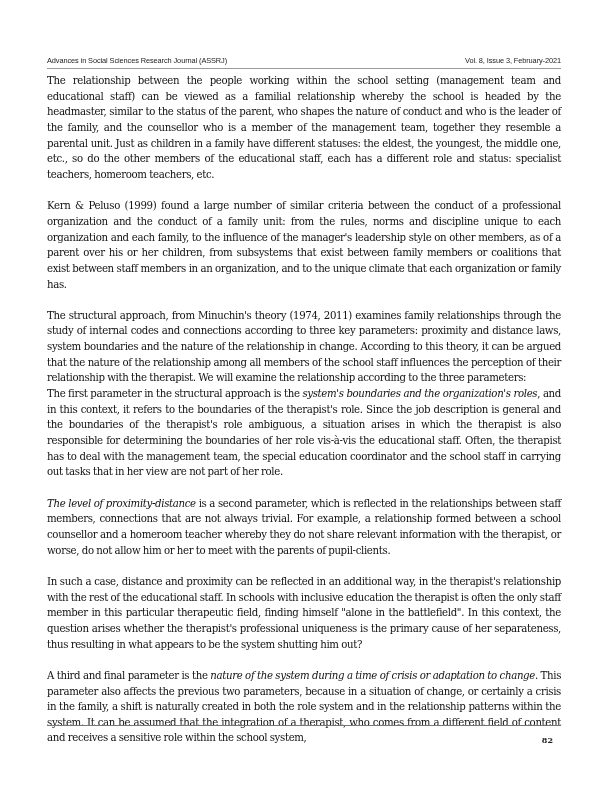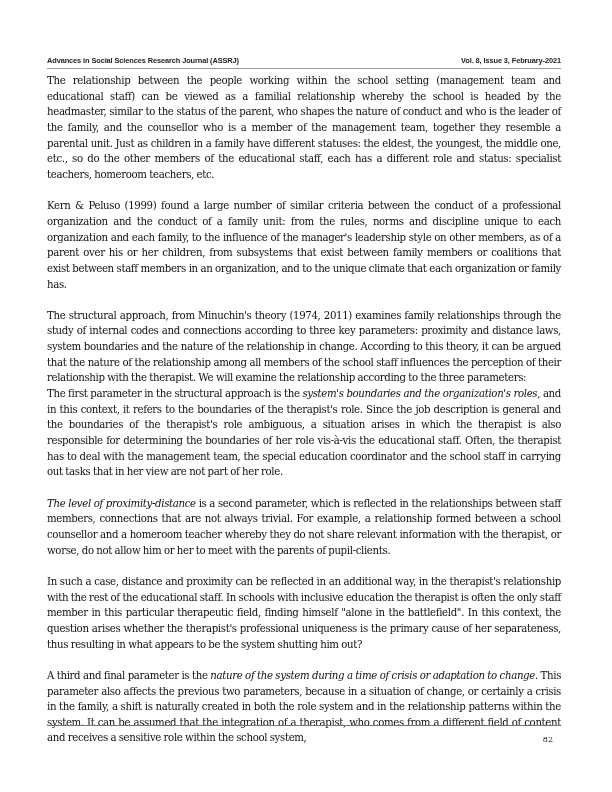--- a/index.html
+++ b/index.html
@@ -1,37 +1,37 @@
 <!DOCTYPE html>
 <html><head>
 <meta charset="utf-8">
 <style>
   html, body { margin: 0; padding: 0; background: #ffffff; }
   body { width: 612px; height: 792px; position: relative; overflow: hidden; }
   .page { position: absolute; left: 47px; top: 0; width: 514px; }
   .running-head {
     position: absolute; top: 56px; left: 0; width: 514px;
-    font-family: "Liberation Sans", sans-serif; font-size: 7.4px; font-weight: bold;
+    font-family: "Liberation Sans", sans-serif; font-size: 7.4px; font-weight: normal;
     color: #222; display: flex; justify-content: space-between;
     letter-spacing: -0.1px;
     align-items: flex-end;
   }
   .rule-top { position: absolute; top: 68px; left: 0; width: 514px; height: 0; border-top: 1.5px solid #9a9a9a; }
   .body {
     position: absolute; top: 73px; left: 0; width: 514px;
     font-family: "DejaVu Serif", serif; font-size: 10.2px; line-height: 15.65px;
     color: #111; text-align: justify; letter-spacing: -0.35px; word-spacing: -0.3px;
   }
   .body p { margin: 0 0 15.65px 0; }
   .body p.tight { margin-bottom: 0; }
   .body em { font-style: italic; }
   .rule-bottom { position: absolute; top: 725px; left: 0; width: 514px; height: 0; border-top: 1px solid #777; }
   .page-number {
     position: absolute; top: 735px; right: 8px;
-    font-family: "DejaVu Serif", serif; font-size: 8px; font-weight: normal; color: #222;
+    font-family: "DejaVu Serif", serif; font-size: 8px; font-weight: bold; color: #222;
   }
 </style>
 </head>
 <body>
 
 <div class="page">
   <div class="running-head">
     <span>Advances in Social Sciences Research Journal (ASSRJ)</span>
     <span>Vol. 8, Issue 3, February-2021</span>
   </div>

